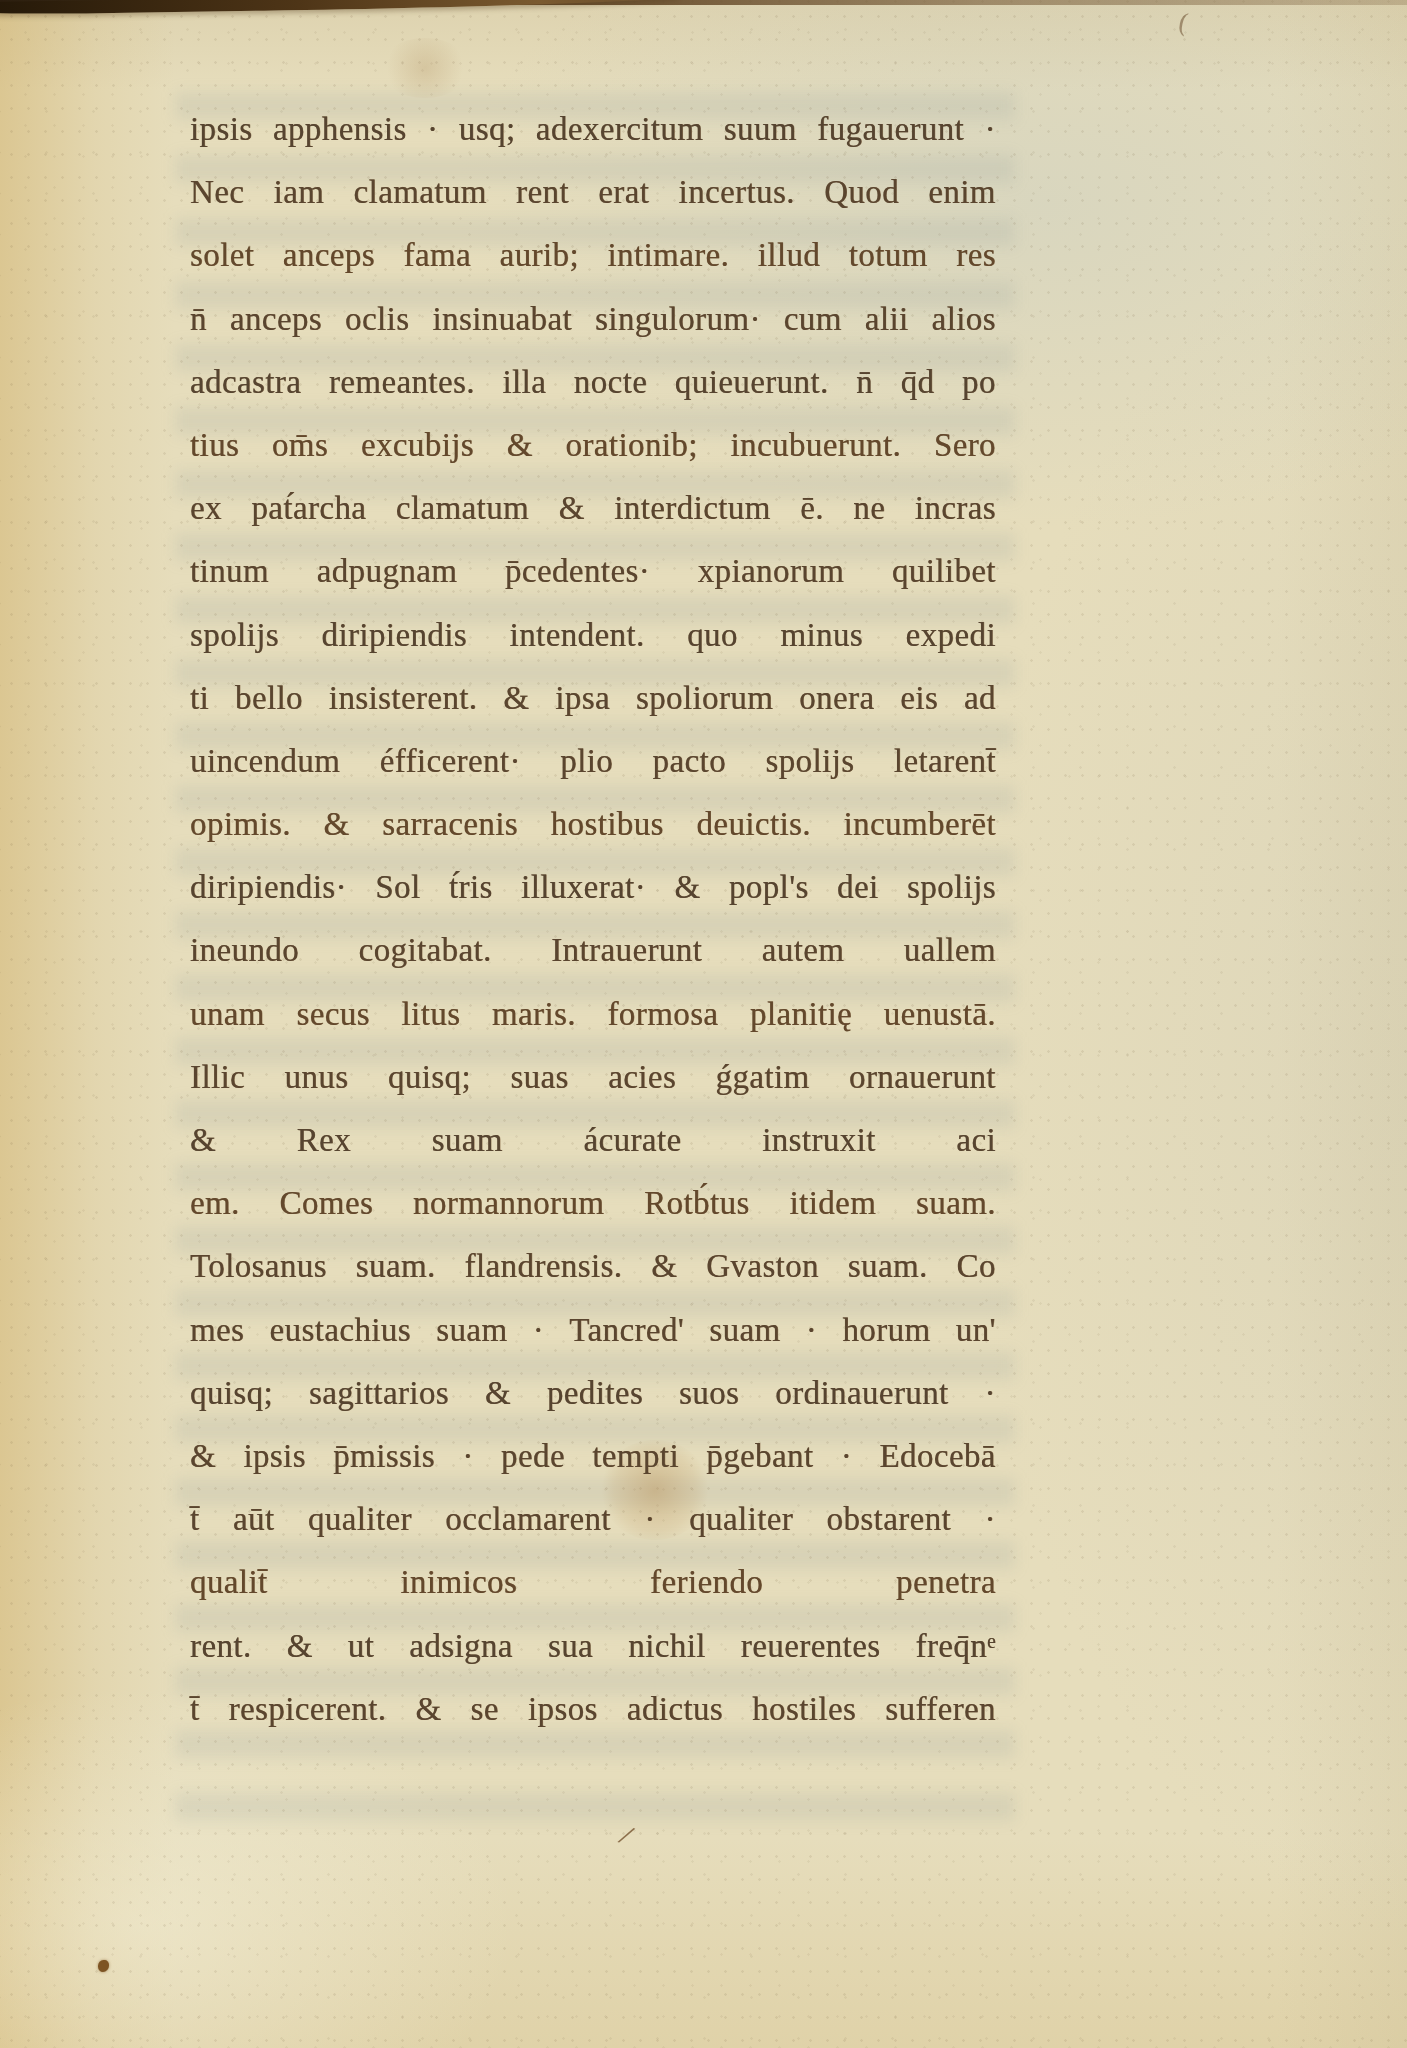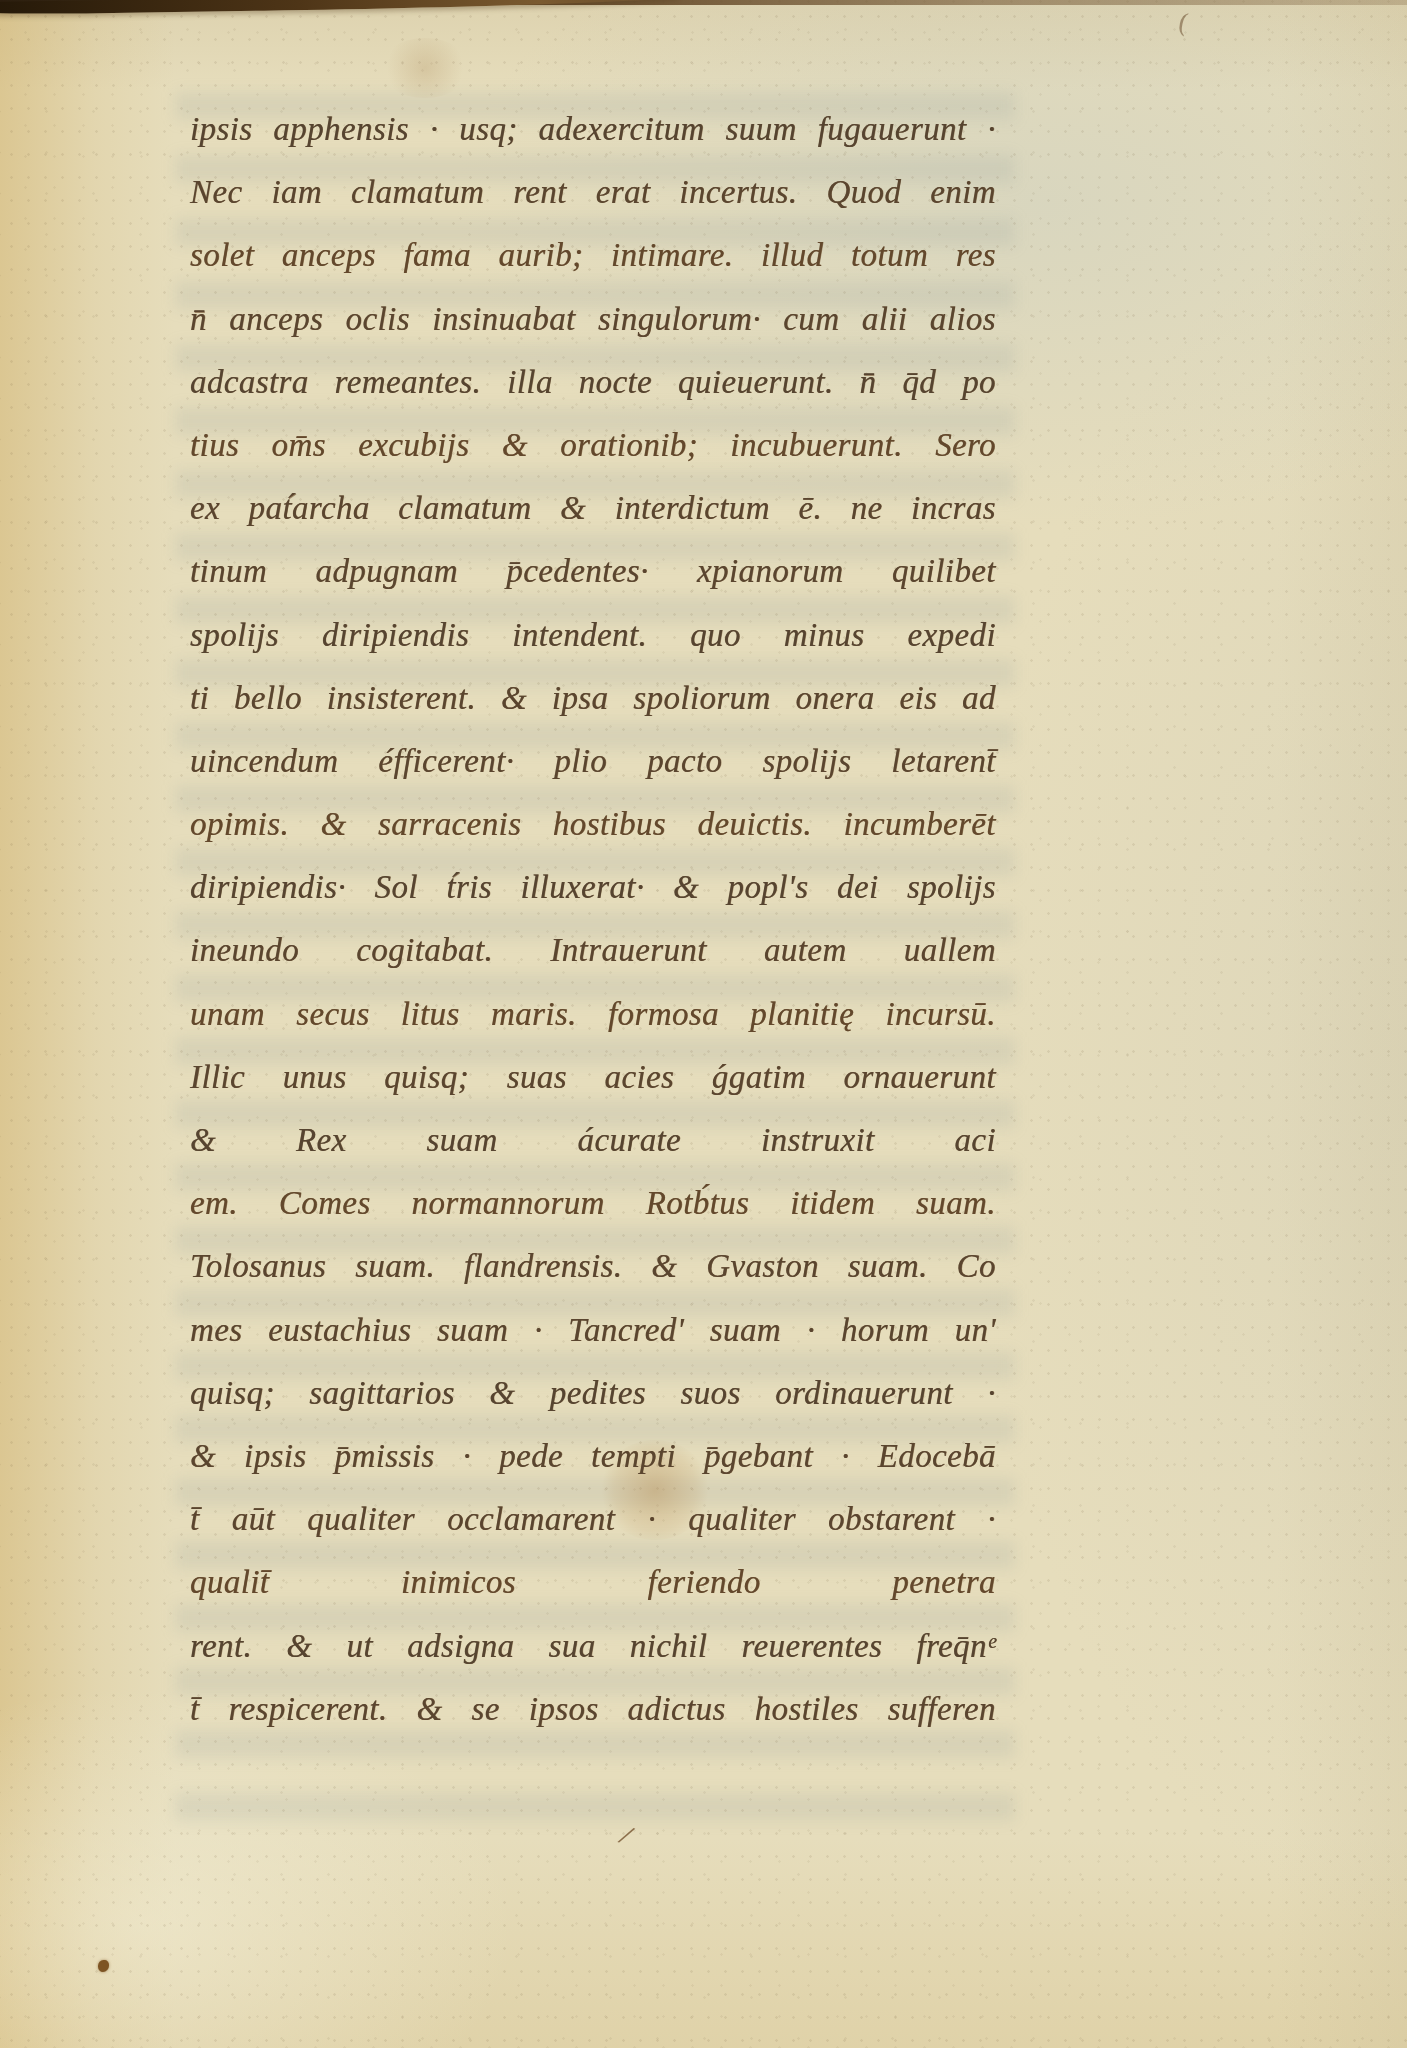--- a/index.html
+++ b/index.html
@@ -62,21 +62,21 @@
   .pen-mark{
     position:absolute;left:624px;top:1822px;font-size:24px;color:rgba(118,84,48,0.8);
     transform:rotate(18deg);font-family:"DejaVu Serif",serif;
   }
   .text-block{
     position:absolute;left:190px;top:98px;width:806px;
   }
   .text-line{
     display:flex;justify-content:space-between;align-items:baseline;
     height:63.2px;line-height:63.2px;
-    font-size:33px;font-style:italic;letter-spacing:0.4px;
+    font-size:33px;letter-spacing:0.4px;
     color:#5a452f;
     text-shadow:0.4px 0.3px 0.5px rgba(96,62,28,0.55), -0.2px -0.1px 0.3px rgba(60,40,20,0.25);
     white-space:nowrap;
   }
   .text-line:nth-child(3n){color:#63482c;}
   .text-line:nth-child(4n+1){color:#564430;}
 </style>
 </head>
 <body>
 
@@ -223,21 +223,21 @@
         <span>autem</span>
         <span>uallem</span>
       </div>
       <div class="text-line">
         <span>unam</span>
         <span>secus</span>
         <span>litus</span>
         <span>maris.</span>
         <span>formosa</span>
         <span>planitię</span>
-        <span>incursū.</span>
+        <span>uenustā.</span>
       </div>
       <div class="text-line">
         <span>Illic</span>
         <span>unus</span>
         <span>quisq;</span>
         <span>suas</span>
         <span>acies</span>
         <span>ǵgatim</span>
         <span>ornauerunt</span>
       </div>

